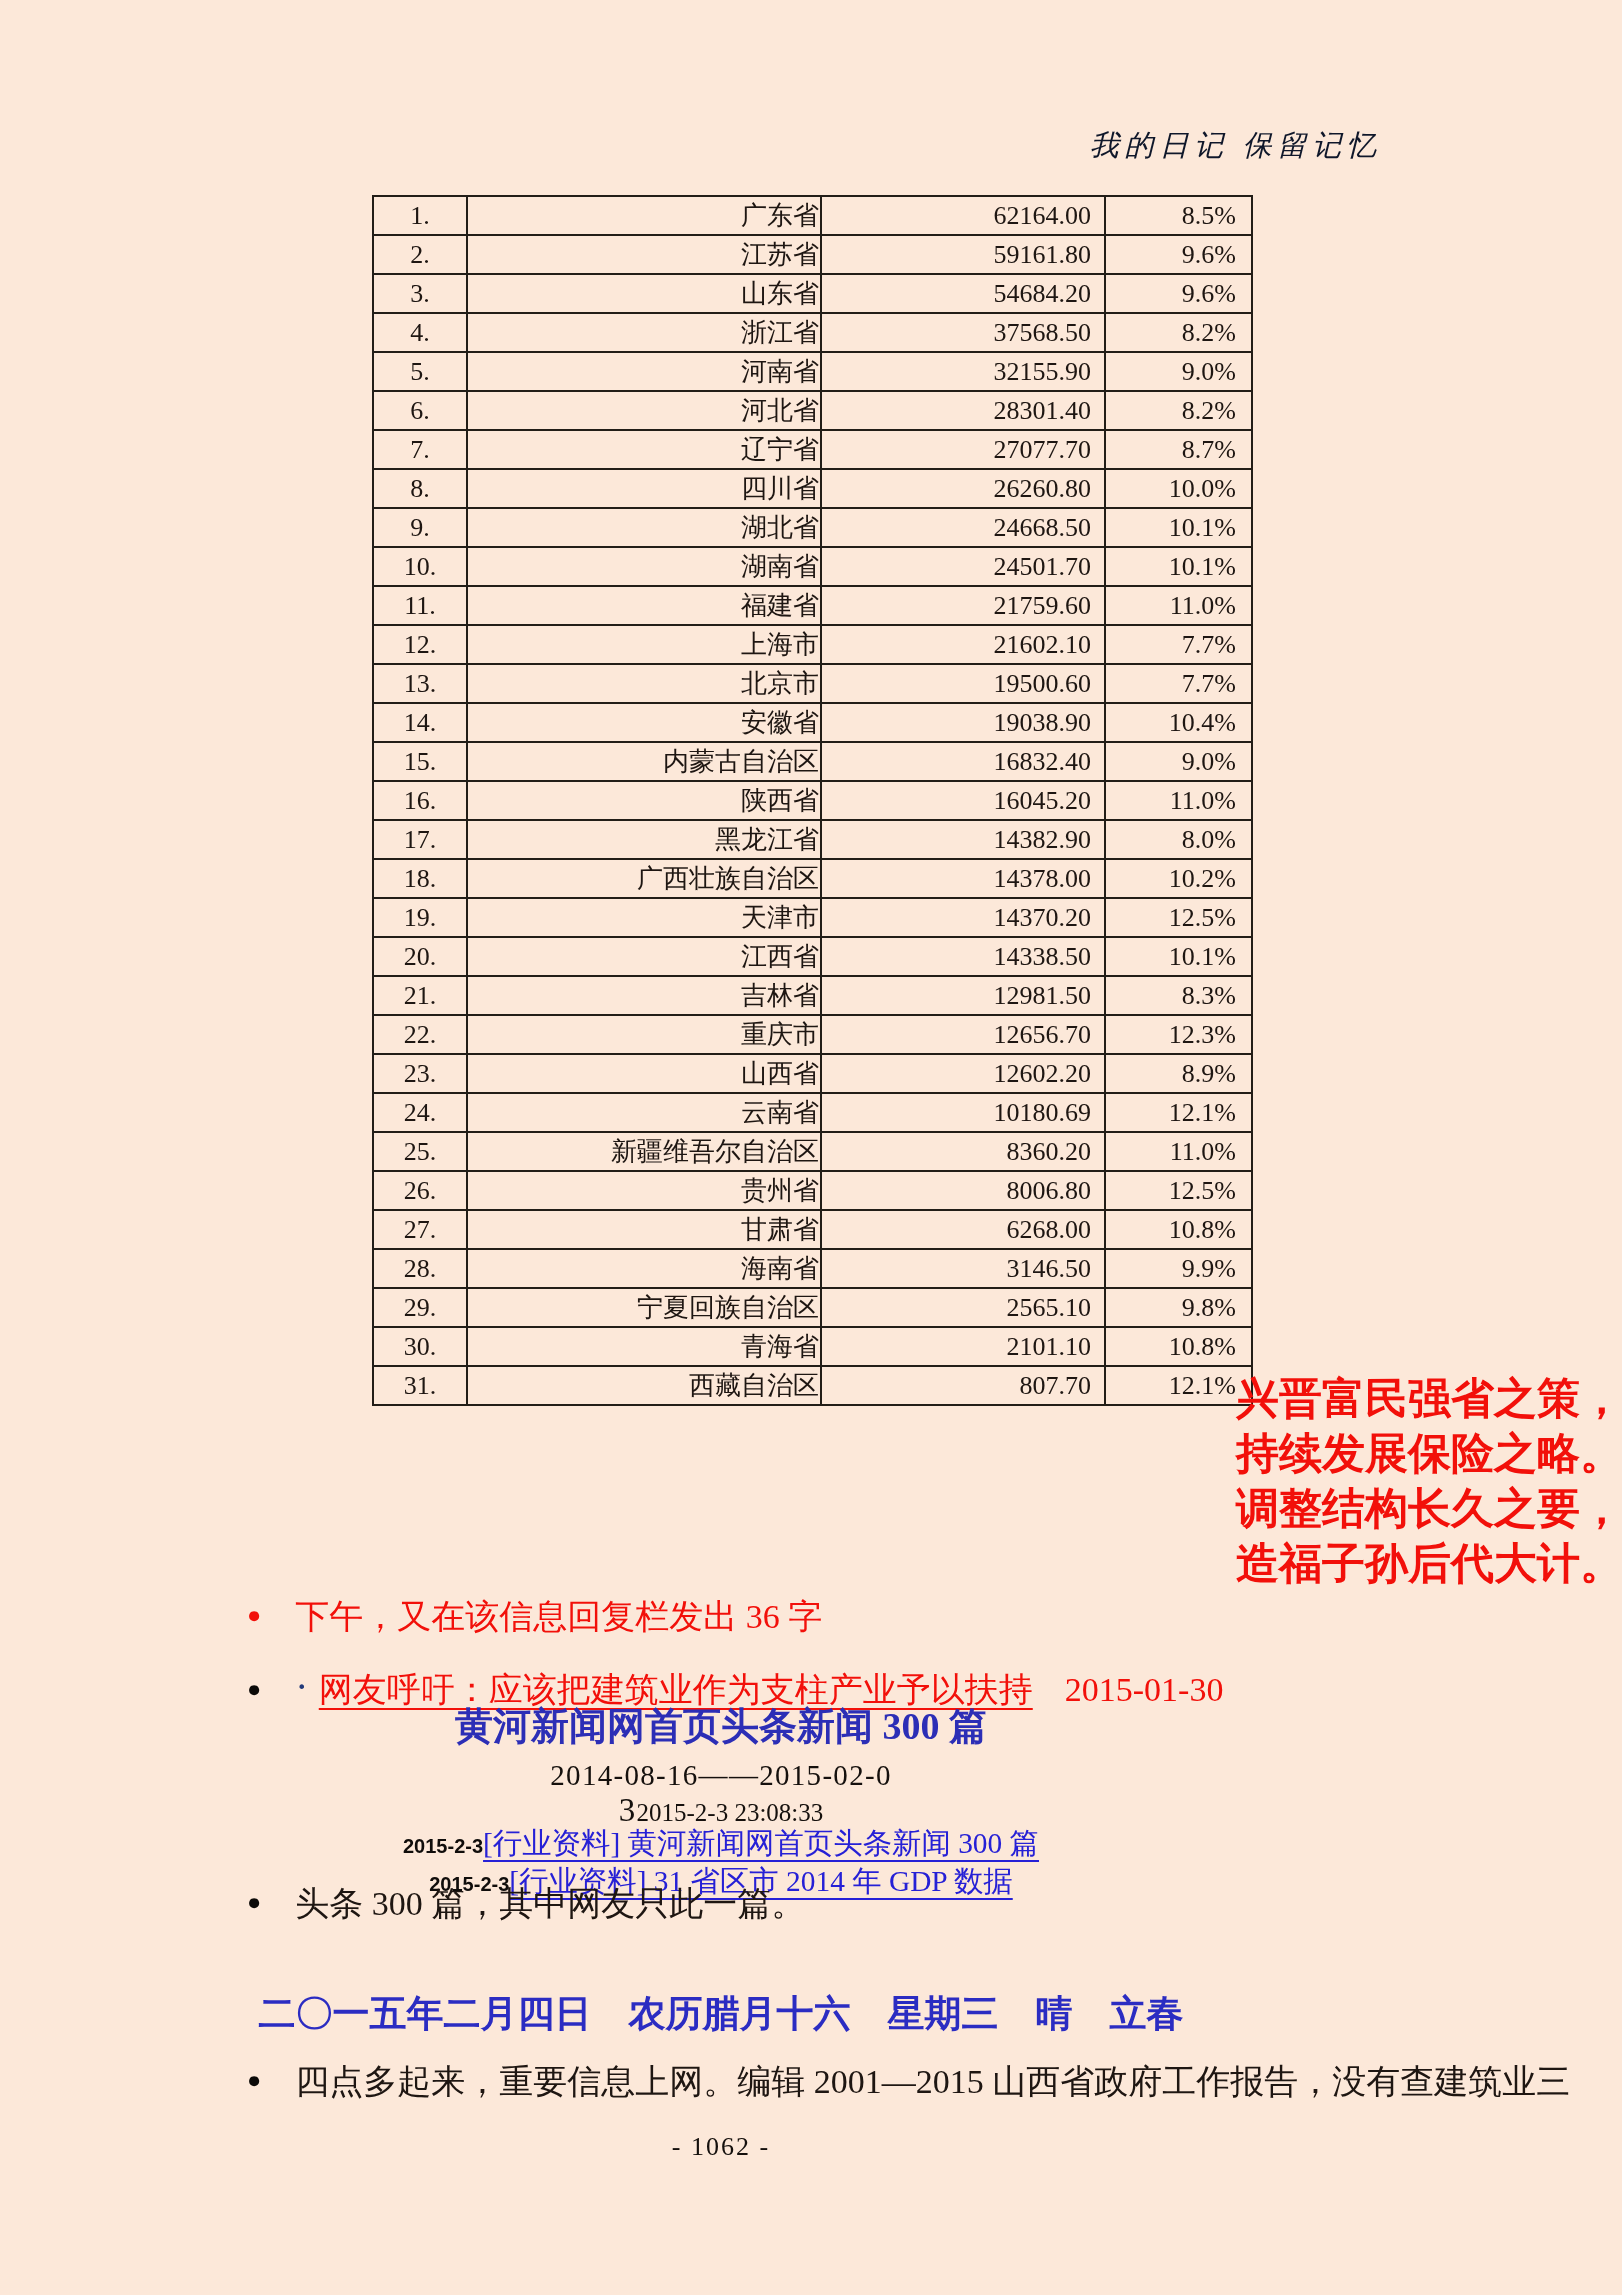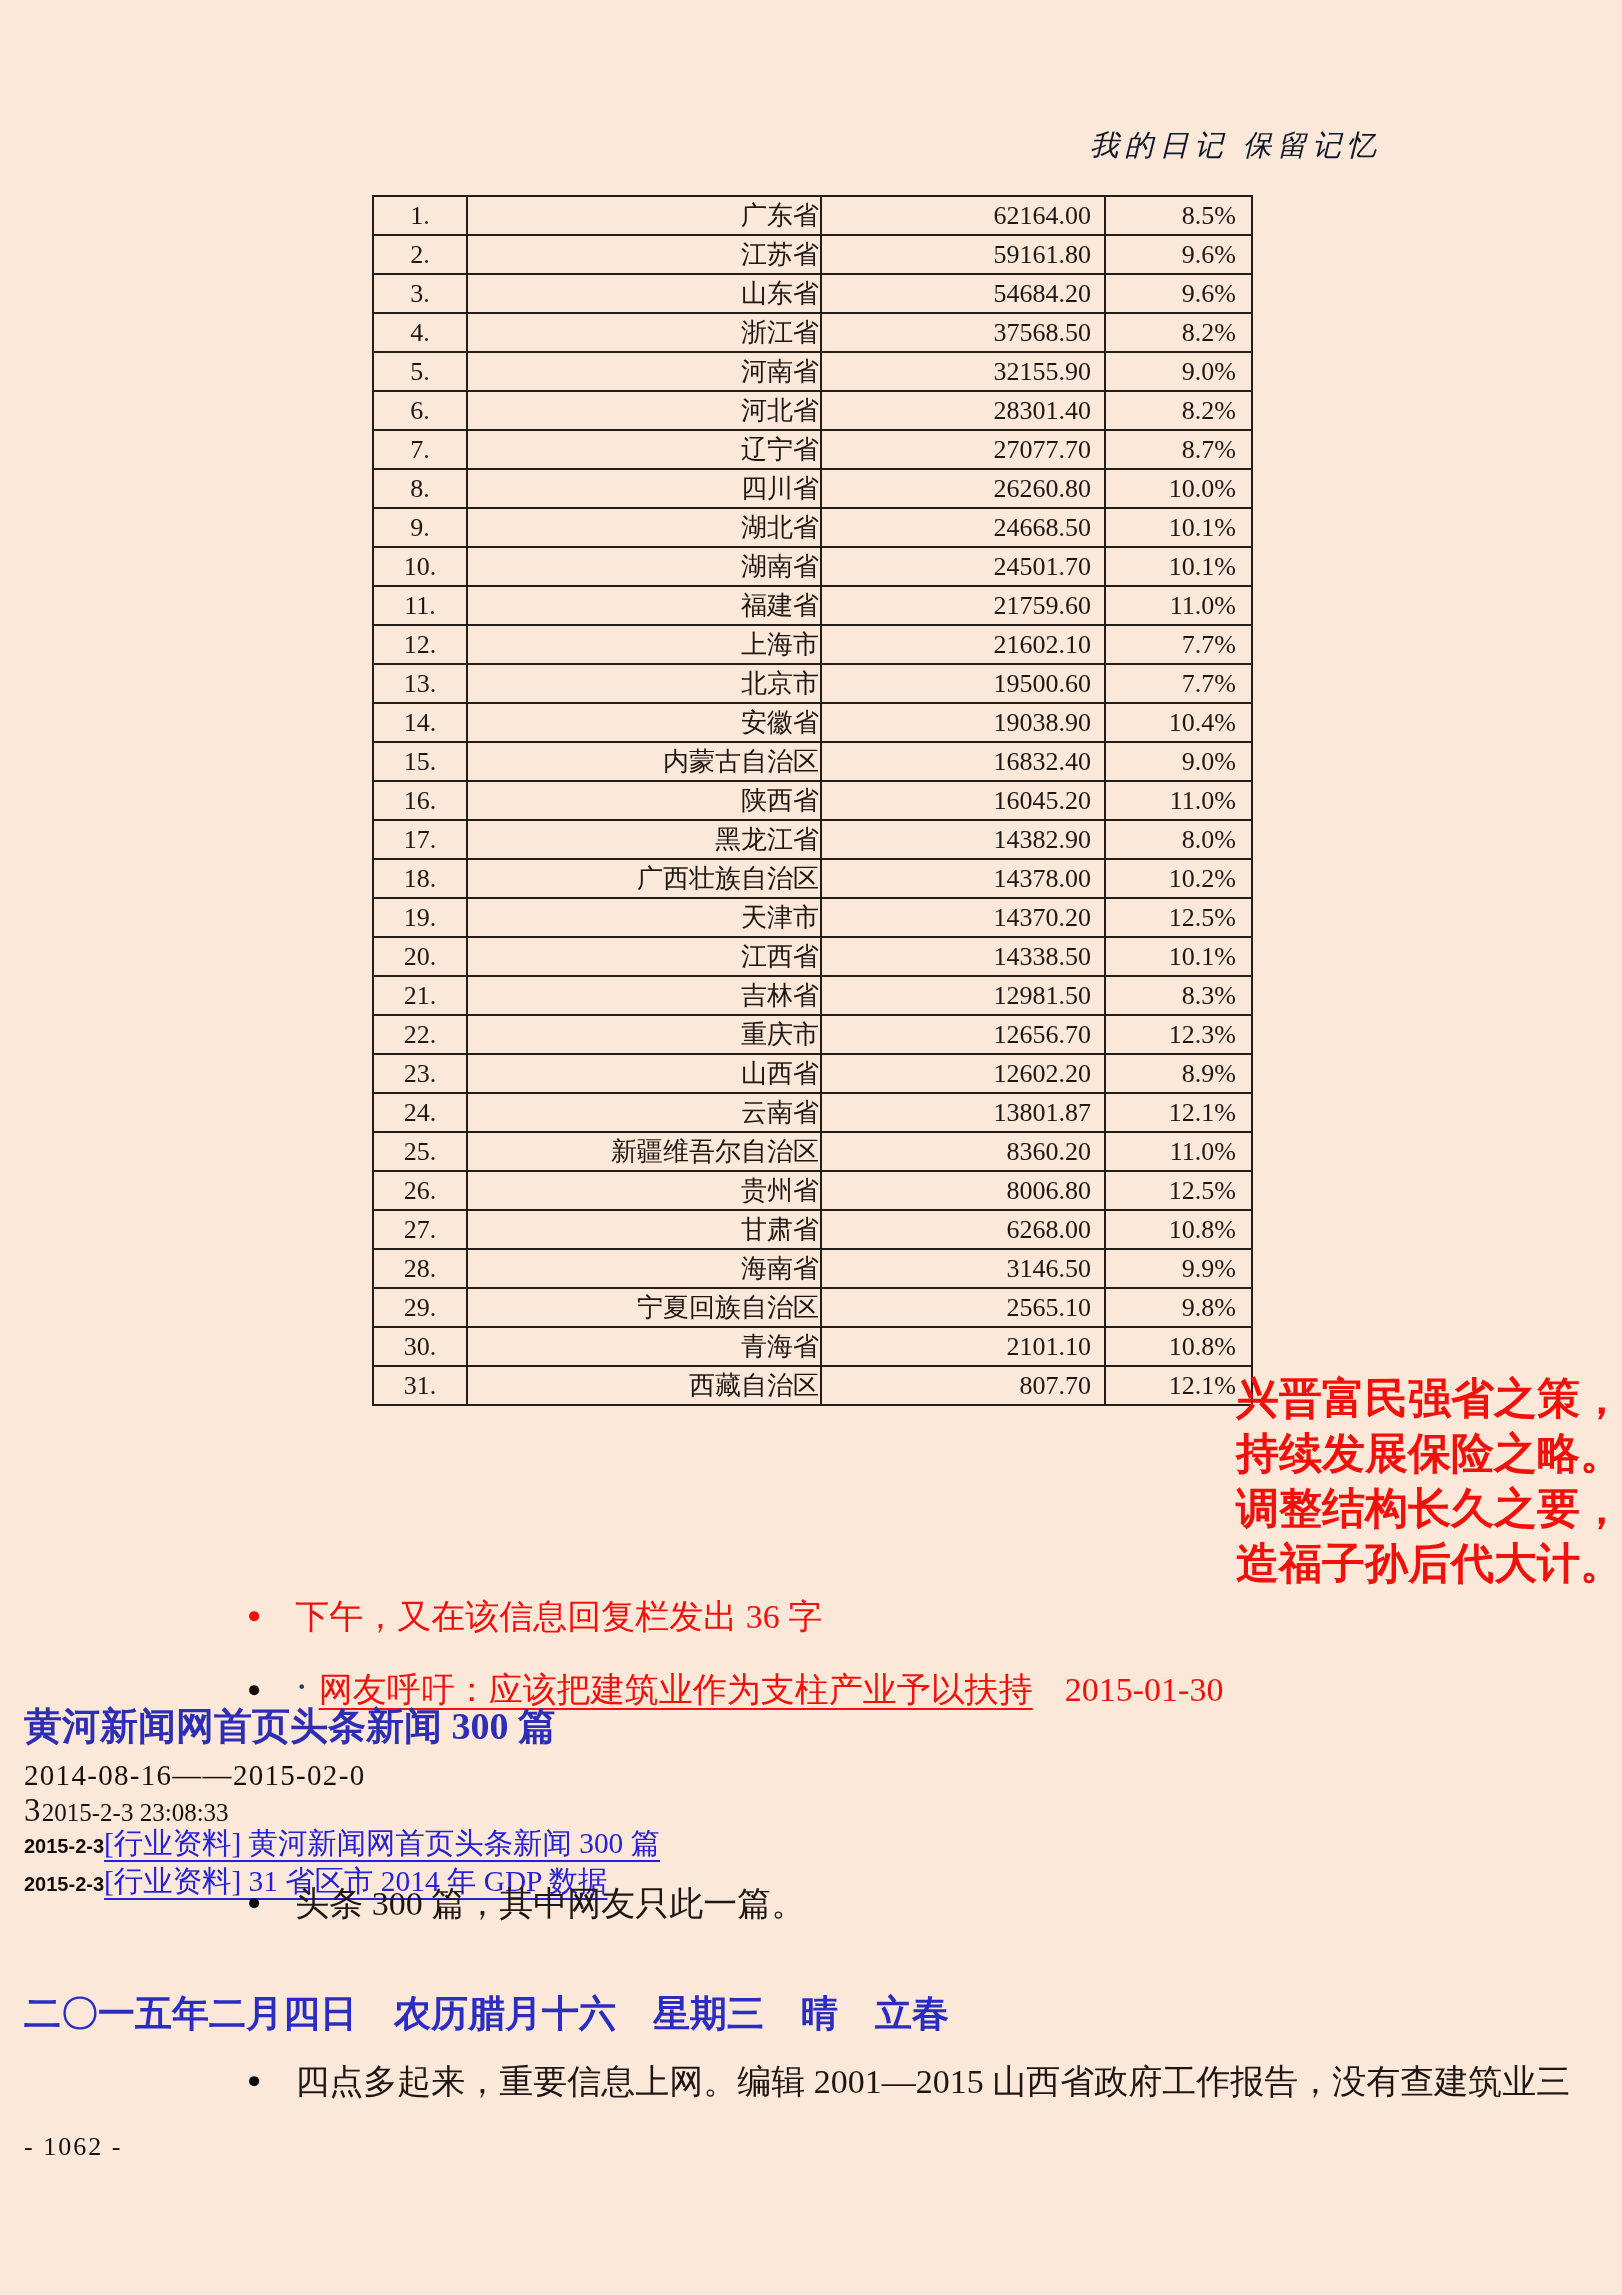--- a/index.html
+++ b/index.html
@@ -71,21 +71,21 @@
     margin-right:10.5px;vertical-align:1.3px;
   }
   a.red-link{
     color:var(--red);
     text-decoration:underline;
     text-decoration-thickness:2px;
     text-underline-offset:6.5px;
     cursor:pointer;
   }
   .red-date{color:var(--red);margin-left:32px;}
-  .center{position:absolute;left:0;width:1442px;text-align:left;white-space:nowrap;padding-left:24px;}
+  .center{position:absolute;left:0;width:1442px;text-align:center;white-space:nowrap;}
   .blue-title{
     top:1701px;font-size:38px;font-weight:bold;
     color:var(--blue-title);
   }
   .range{top:1759px;font-size:29px;letter-spacing:1.3px;color:#15100d;}
   .ts{top:1792px;font-size:25px;color:#15100d;}
   .ts-big{font-size:33px;margin-right:1.3px;}
   .linkline1{top:1824px;}
   .linkline2{top:1862px;}
   .link-date{
@@ -257,21 +257,21 @@
         </tr>
         <tr>
           <td class="rank">23.</td>
           <td class="prov">山西省</td>
           <td class="val">12602.20</td>
           <td class="pct">8.9%</td>
         </tr>
         <tr>
           <td class="rank">24.</td>
           <td class="prov">云南省</td>
-          <td class="val">13801.87</td>
+          <td class="val">10180.69</td>
           <td class="pct">12.1%</td>
         </tr>
         <tr>
           <td class="rank">25.</td>
           <td class="prov">新疆维吾尔自治区</td>
           <td class="val">8360.20</td>
           <td class="pct">11.0%</td>
         </tr>
         <tr>
           <td class="rank">26.</td>

